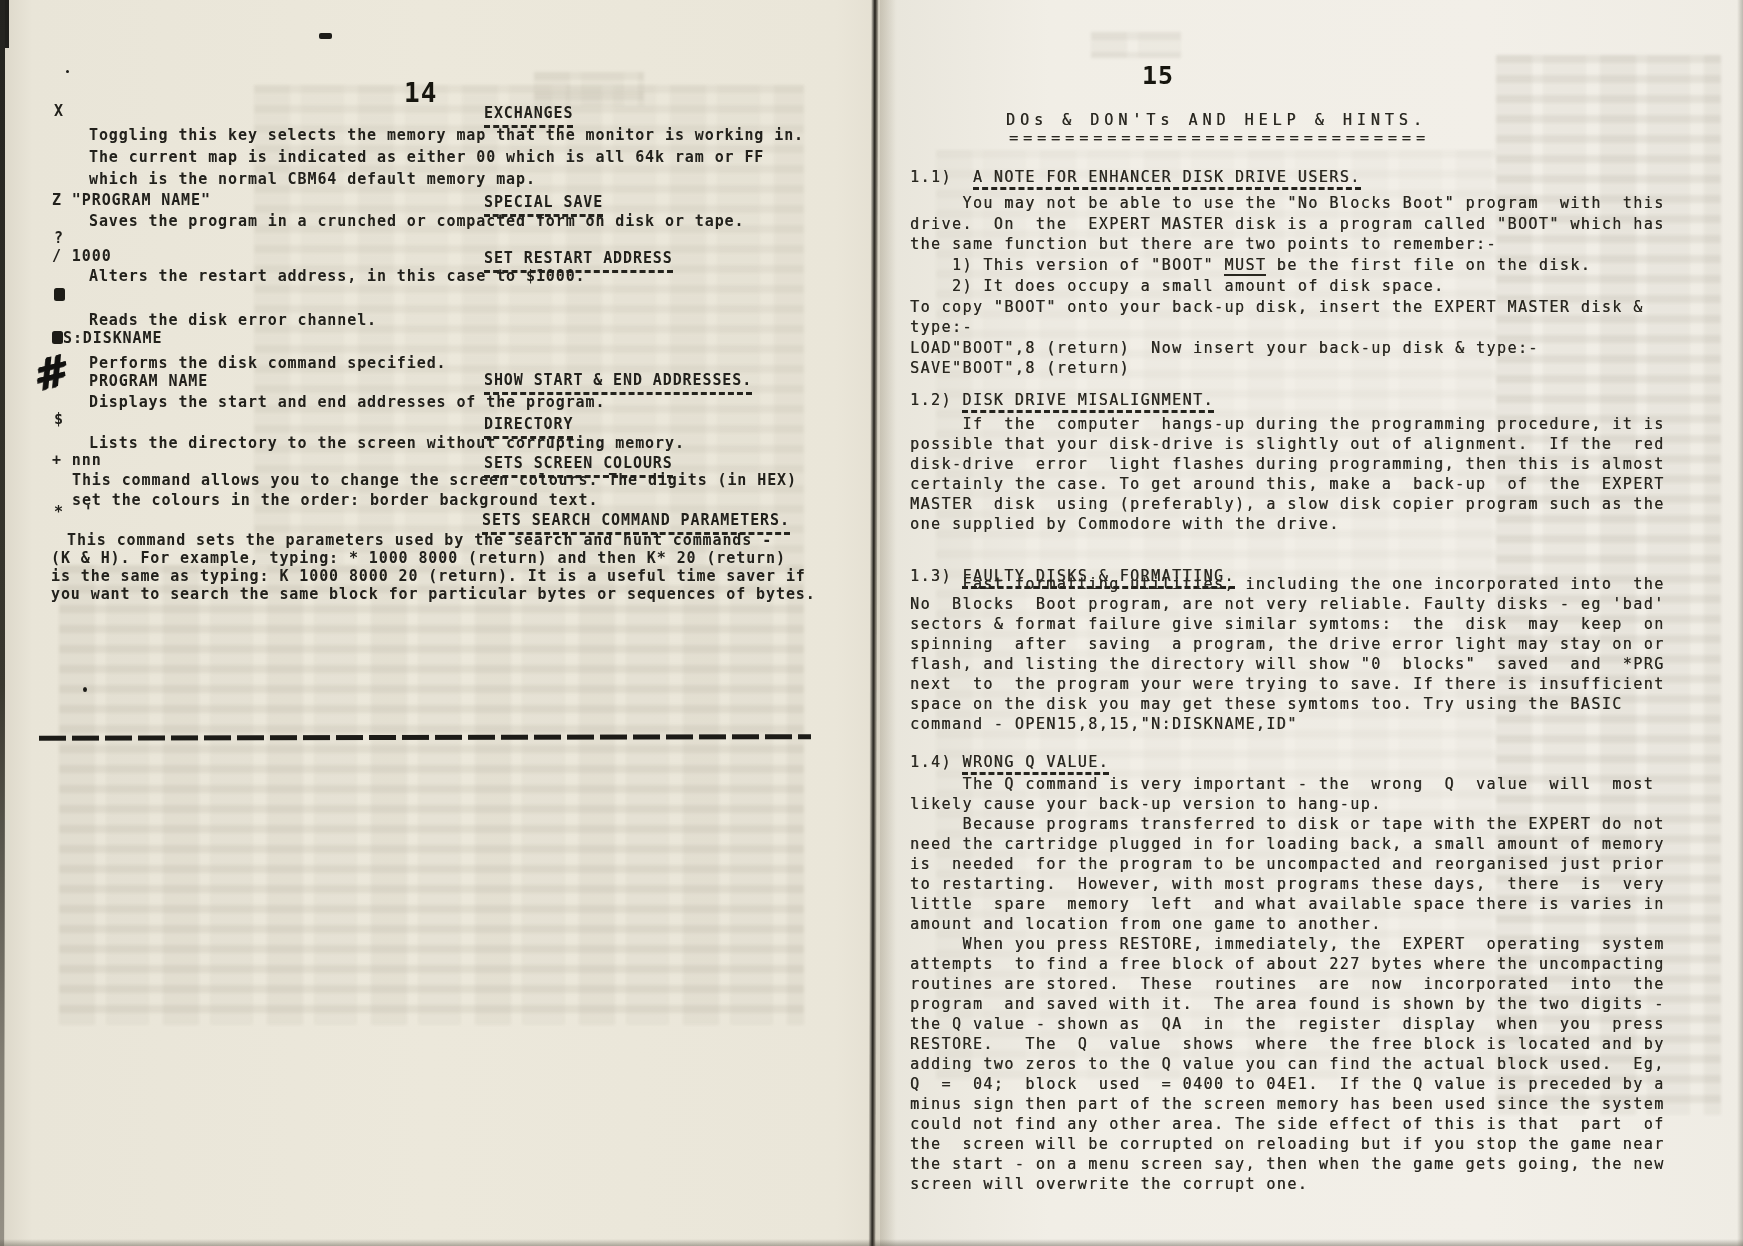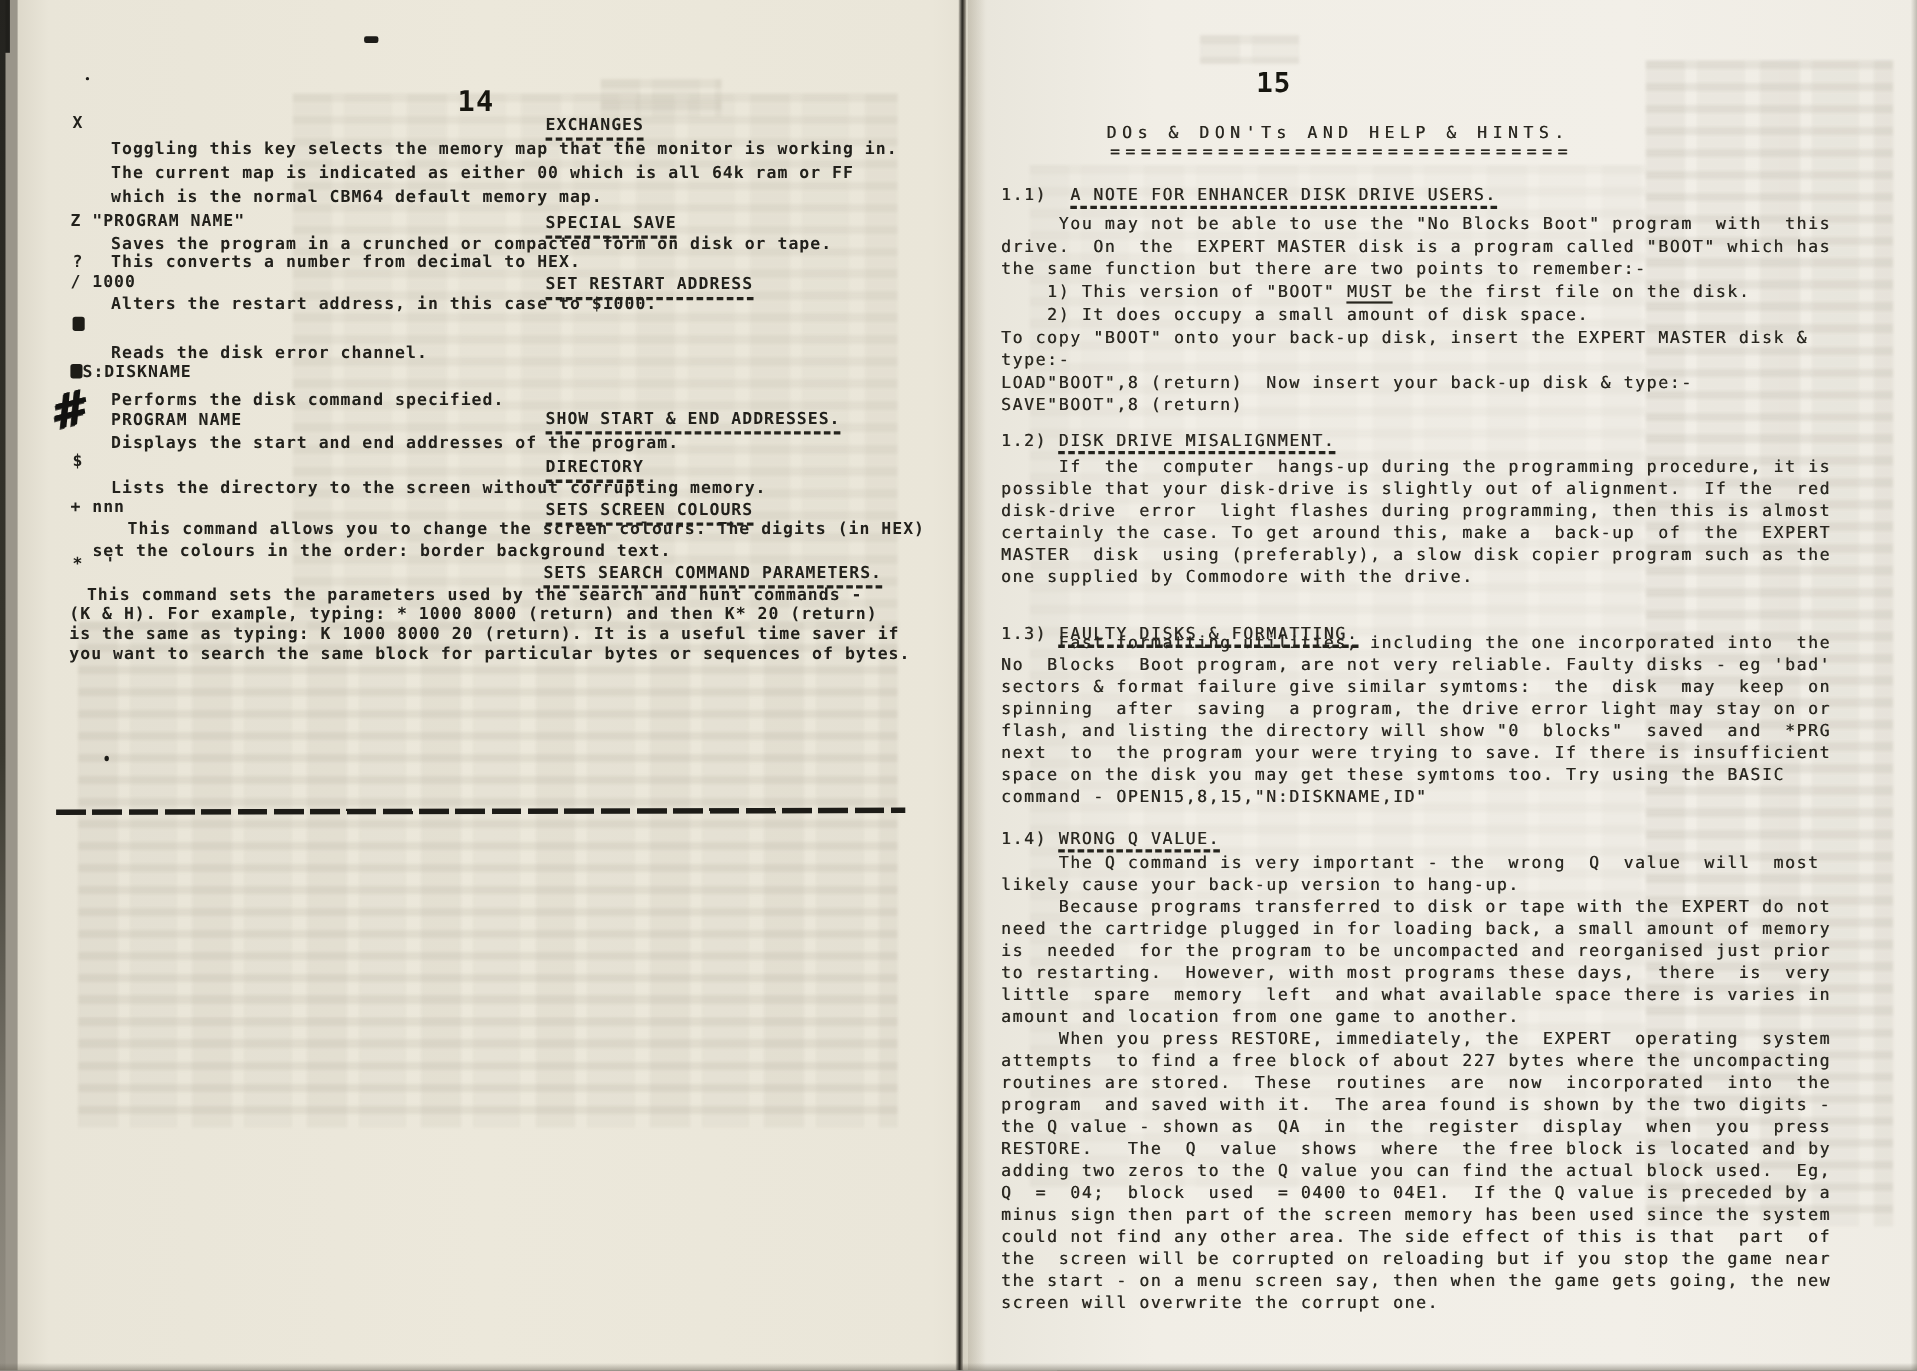--- a/index.html
+++ b/index.html
@@ -1,18 +1,18 @@
 <!DOCTYPE html>
 <html><head>
 <meta charset="utf-8">
 <style>
   html,body{margin:0;padding:0;background:#8a867c;}
   #scan{position:relative;width:1743px;height:1246px;overflow:hidden;background:#9a958a;}
   .page{position:absolute;top:0;height:1246px;}
-  #page14{left:16px;width:945px;background:linear-gradient(to right,#ddd8ca 0,#e9e5d8 3%,#ece8db 45%,#eae6d9 88%,#dcd6c8 99%,#cfc9ba 100%);}
+  #page14{left:4px;width:945px;background:linear-gradient(to right,#ddd8ca 0,#e9e5d8 3%,#ece8db 45%,#eae6d9 88%,#dcd6c8 99%,#cfc9ba 100%);}
   #page15{left:876px;width:867px;background:linear-gradient(to right,#d6d1c2 0,#e9e6dc 2.5%,#f1eee6 20%,#f2efe8 70%,#efece4 100%);}
   #spine{position:absolute;left:870px;top:0;width:7px;height:1246px;z-index:5;
     background:linear-gradient(to right,rgba(70,64,52,.12),#2c2a24 48%,#3a362e 60%,rgba(70,64,52,.25));
     transform:rotate(.12deg);}
   .abs{position:absolute;white-space:pre;}
   .t14{font:700 15px/22px "DejaVu Sans Mono",monospace;letter-spacing:.9px;color:#22211c;}
   .t15{font:400 15px/20px "DejaVu Sans Mono",monospace;letter-spacing:1.45px;color:#28261f;text-shadow:.4px 0 0 rgba(40,38,31,.7);}
   .pagenum{font:700 26px/26px "DejaVu Sans Mono",monospace;color:#17160f;letter-spacing:1px;}
   .hd{border-bottom:3px dashed #24231d;padding-bottom:1px;}
   .solid-u{border-bottom:2.5px solid #28261f;}
@@ -53,21 +53,20 @@
     <span class="abs t14 hd" style="left:480px;top:102px;">EXCHANGES</span>
     <span class="abs t14" style="left:85px;top:124px;">Toggling this key selects the memory map that the monitor is working in.</span>
     <span class="abs t14" style="left:85px;top:146px;">The current map is indicated as either 00 which is all 64k ram or FF</span>
     <span class="abs t14" style="left:85px;top:168px;">which is the normal CBM64 default memory map.</span>
 
     <span class="abs t14" style="left:48px;top:189px;">Z "PROGRAM NAME"</span>
     <span class="abs t14 hd" style="left:480px;top:191px;">SPECIAL SAVE</span>
     <span class="abs t14" style="left:85px;top:210px;">Saves the program in a crunched or compacted form on disk or tape.</span>
 
     <span class="abs t14" style="left:50px;top:227px;">?</span>
-    <span class="abs t14" style="left:85px;top:227px;">This converts a number from decimal to HEX.</span>
 
     <span class="abs t14" style="left:48px;top:245px;">/ 1000</span>
     <span class="abs t14 hd" style="left:480px;top:247px;">SET RESTART ADDRESS</span>
     <span class="abs t14" style="left:85px;top:265px;">Alters the restart address, in this case to $1000.</span>
 
     <span class="abs t14" style="left:50px;top:284px;"><span class="blob">@</span></span>
     <span class="abs t14" style="left:85px;top:309px;">Reads the disk error channel.</span>
 
     <span class="abs t14" style="left:48px;top:327px;"><span class="blob">@</span><span>S:DISKNAME</span></span>
     <span class="abs t14" style="left:85px;top:352px;">Performs the disk command specified.</span>
@@ -76,21 +75,21 @@
     <span class="abs t14" style="left:85px;top:370px;">PROGRAM NAME</span>
     <span class="abs t14 hd" style="left:480px;top:369px;">SHOW START &amp; END ADDRESSES.</span>
     <span class="abs t14" style="left:85px;top:391px;">Displays the start and end addresses of the program.</span>
 
     <span class="abs t14" style="left:50px;top:408px;">$</span>
     <span class="abs t14 hd" style="left:480px;top:413px;">DIRECTORY</span>
     <span class="abs t14" style="left:85px;top:432px;">Lists the directory to the screen without corrupting memory.</span>
 
     <span class="abs t14" style="left:48px;top:449px;">+ nnn</span>
     <span class="abs t14 hd" style="left:480px;top:452px;">SETS SCREEN COLOURS</span>
-    <span class="abs t14" style="left:68px;top:469px;margin-left:32px;">This command allows you to change the screen colours. The digits (in HEX)</span>
+    <span class="abs t14" style="left:68px;top:469px;">This command allows you to change the screen colours. The digits (in HEX)</span>
     <span class="abs t14" style="left:68px;top:489px;">set the colours in the order: border background text.</span>
 
     <span class="abs t14" style="left:50px;top:501px;">*  '</span>
     <span class="abs t14 hd" style="left:478px;top:509px;">SETS SEARCH COMMAND PARAMETERS.</span>
     <span class="abs t14" style="left:63px;top:529px;">This command sets the parameters used by the search and hunt commands -</span>
     <span class="abs t14" style="left:47px;top:547px;">(K &amp; H). For example, typing: * 1000 8000 (return) and then K* 20 (return)</span>
     <span class="abs t14" style="left:47px;top:565px;">is the same as typing: K 1000 8000 20 (return). It is a useful time saver if</span>
     <span class="abs t14" style="left:47px;top:583px;">you want to search the same block for particular bytes or sequences of bytes.</span>
 
     <div class="divider" style="left:35px;top:735px;width:772px;"></div>

